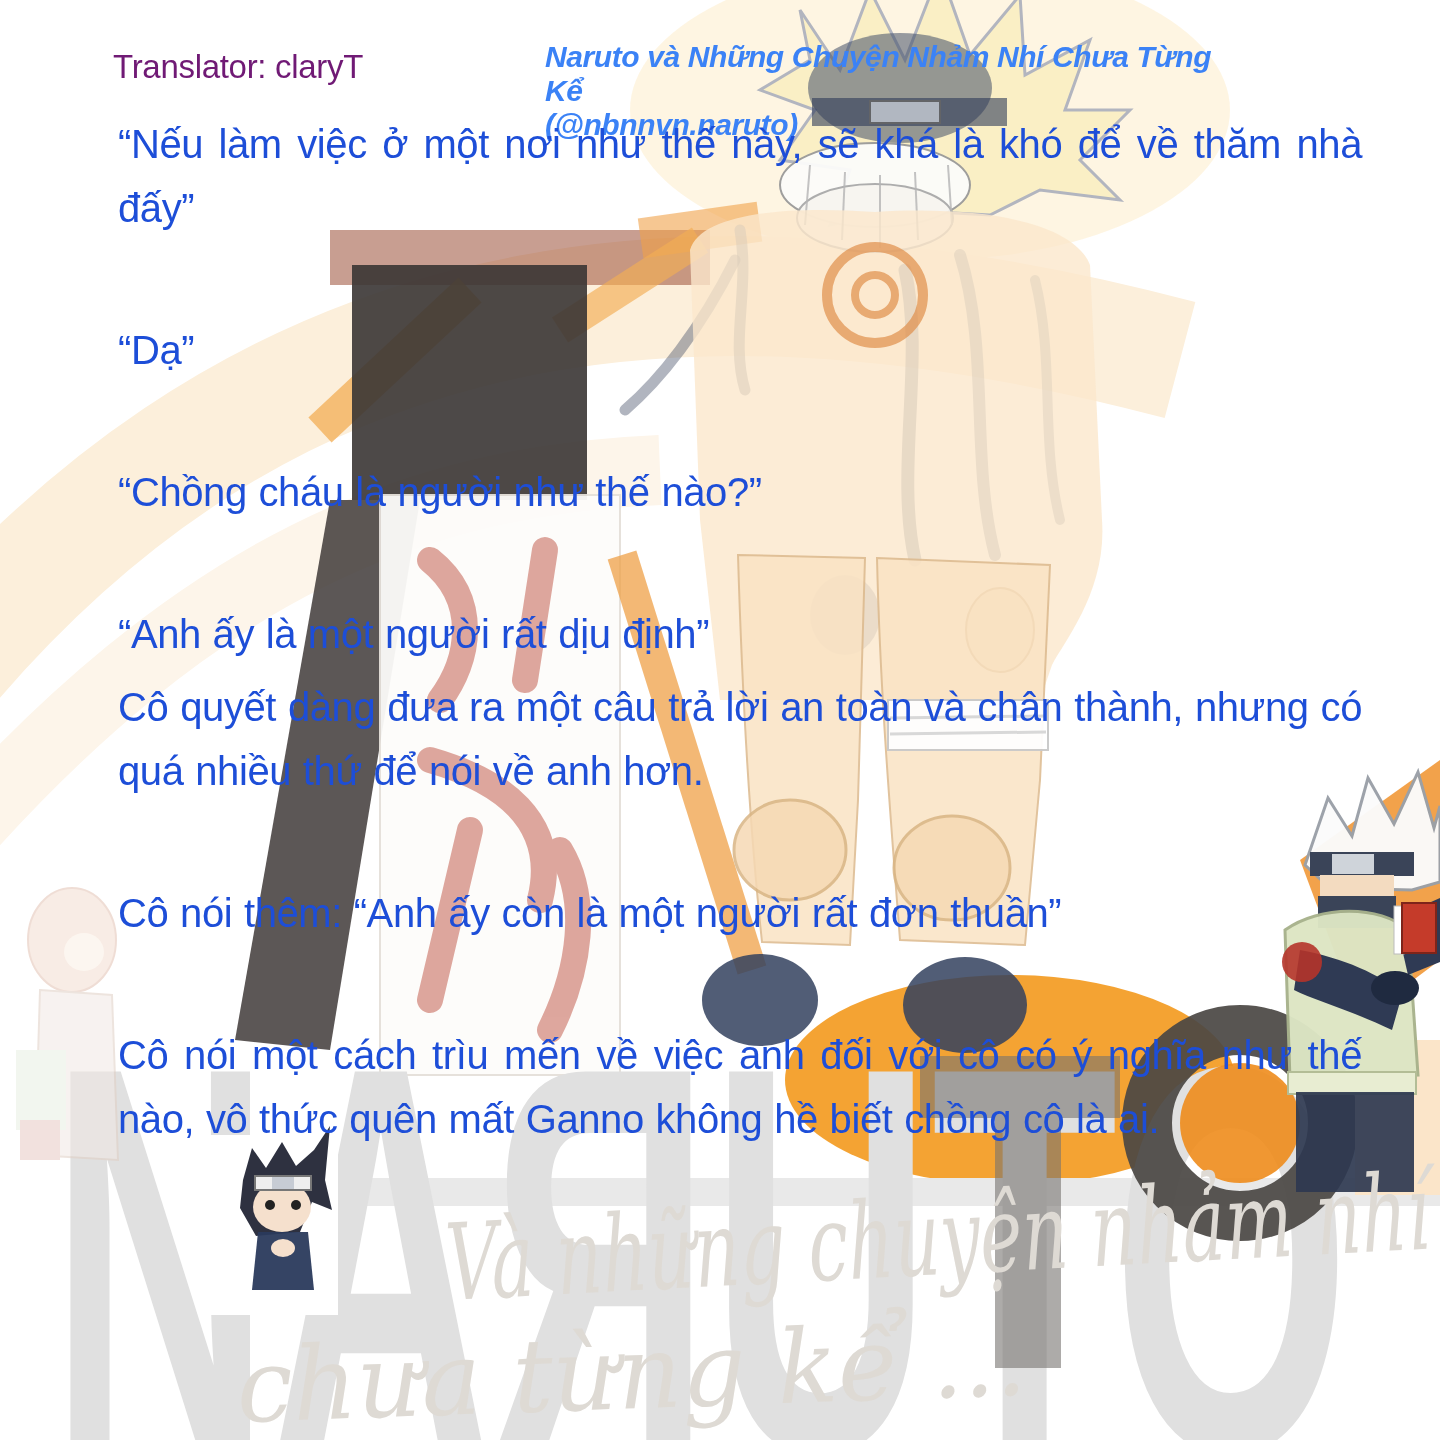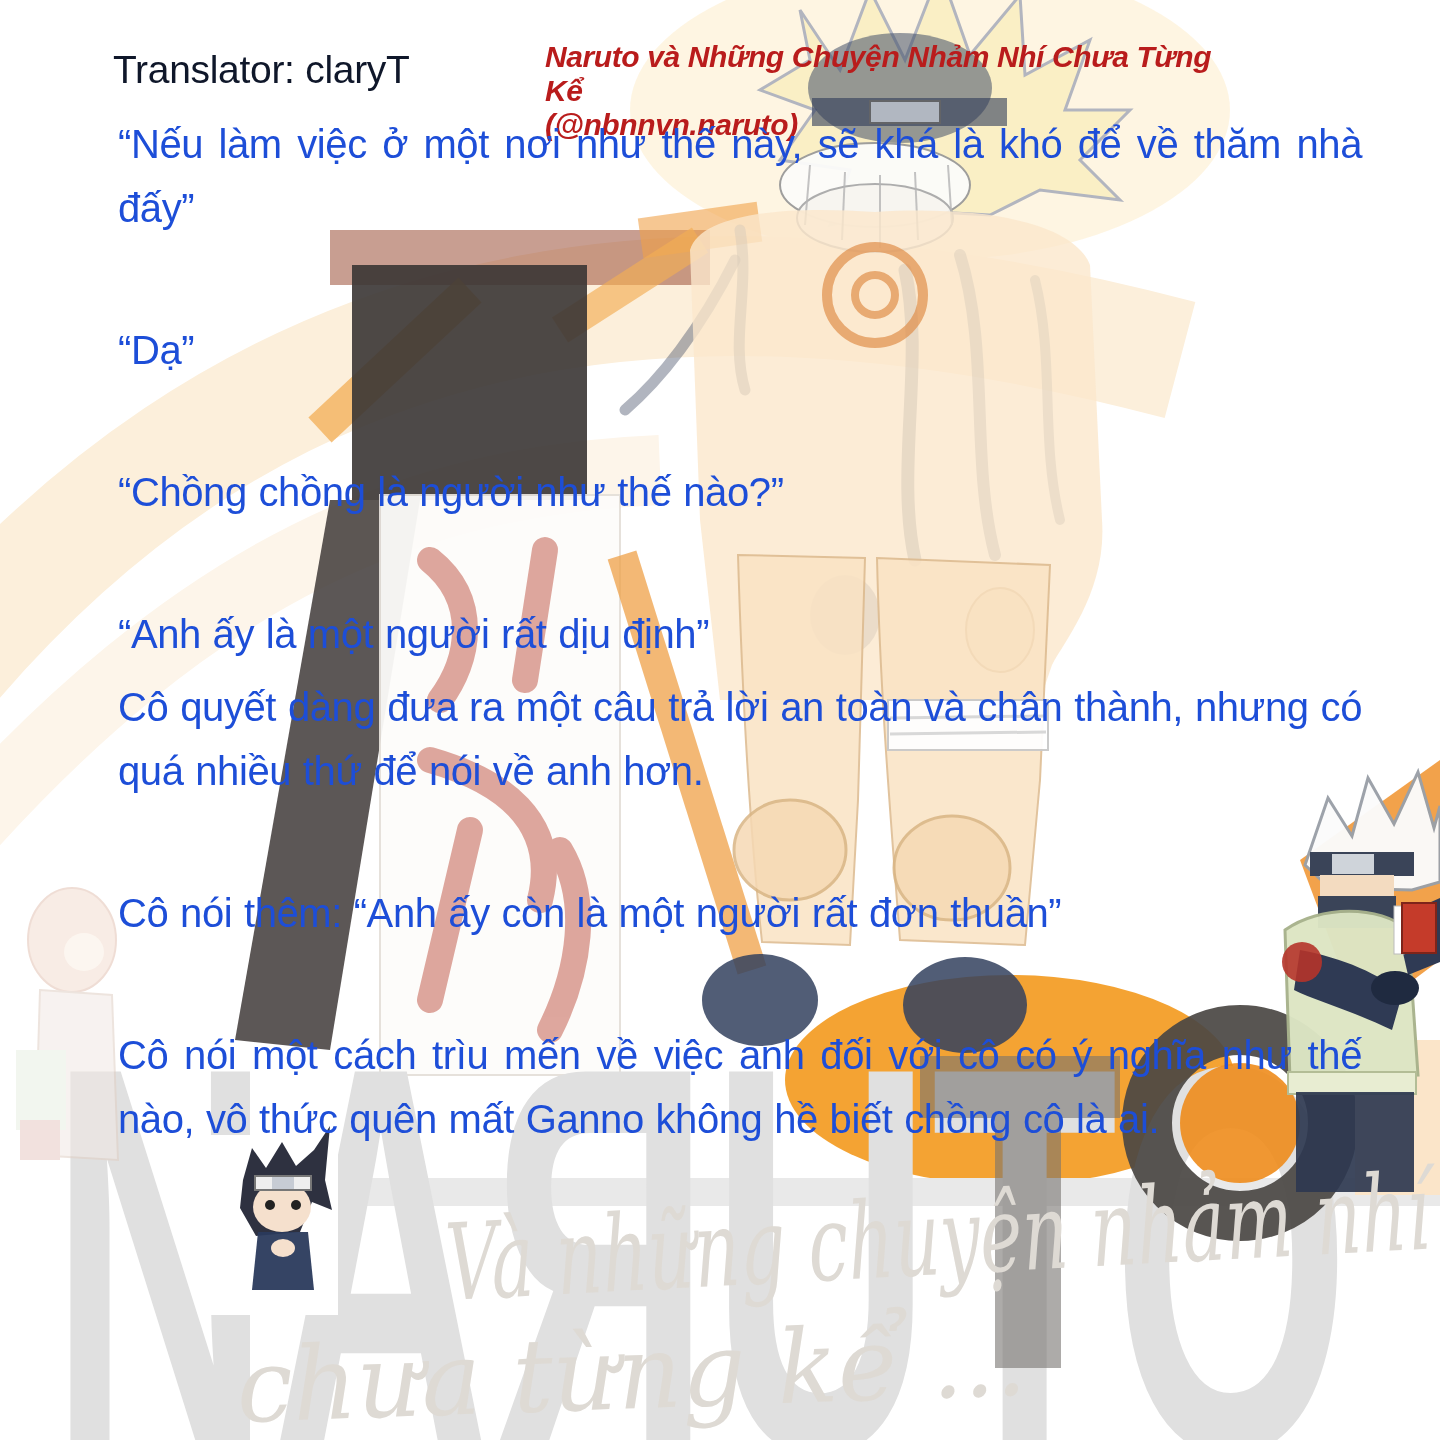--- a/index.html
+++ b/index.html
@@ -5,26 +5,26 @@
   html,body{margin:0;padding:0;}
   body{
     width:1440px;height:1440px;position:relative;overflow:hidden;
     background:#ffffff;
     font-family:"Liberation Sans", sans-serif;
   }
   .watermark{position:absolute;inset:0;z-index:0;}
   .page{position:absolute;inset:0;z-index:1;}
   .translator{
     position:absolute;left:113px;top:48px;
-    font-size:39px;color:#0f172a;letter-spacing:-0.3px;
+    font-size:33px;color:#701a75;letter-spacing:-0.3px;
   }
   .doc-title{
     position:absolute;left:545px;top:40px;width:700px;
     font-size:30px;font-weight:bold;font-style:italic;line-height:34px;
-    color:#b91c1c;letter-spacing:-0.4px;
+    color:#3b82f6;letter-spacing:-0.4px;
   }
   .body-text{
     position:absolute;left:118px;top:112px;width:1244px;
   }
   .para{
     margin:0 0 78px 0;
     font-size:40px;line-height:64px;color:#1d4ed8;
     text-align:justify;letter-spacing:-0.4px;word-spacing:1px;
   }
   .para.tight{margin-bottom:9px;}
@@ -167,19 +167,19 @@
     <div class="translator">Translator: claryT</div>
     <div class="doc-title">
       <div>Naruto và Những Chuyện Nhảm Nhí Chưa Từng Kể</div>
       <div>(@nbnnvn.naruto)</div>
     </div>
   </header>
 
   <main class="body-text">
       <p class="para">“Nếu làm việc ở một nơi như thế này, sẽ khá là khó để về thăm nhà đấy”</p>
       <p class="para">“Dạ”</p>
-      <p class="para">“Chồng chồng là người như thế nào?”</p>
+      <p class="para">“Chồng cháu là người như thế nào?”</p>
       <p class="para tight">“Anh ấy là một người rất dịu định”</p>
       <p class="para">Cô quyết dàng đưa ra một câu trả lời an toàn và chân thành, nhưng có quá nhiều thứ để nói về anh hơn.</p>
       <p class="para">Cô nói thêm: “Anh ấy còn là một người rất đơn thuần”</p>
       <p class="para">Cô nói một cách trìu mến về việc anh đối với cô có ý nghĩa như thế nào, vô thức quên mất Ganno không hề biết chồng cô là ai.</p>
     </main>
 </div>
 
 </body></html>

